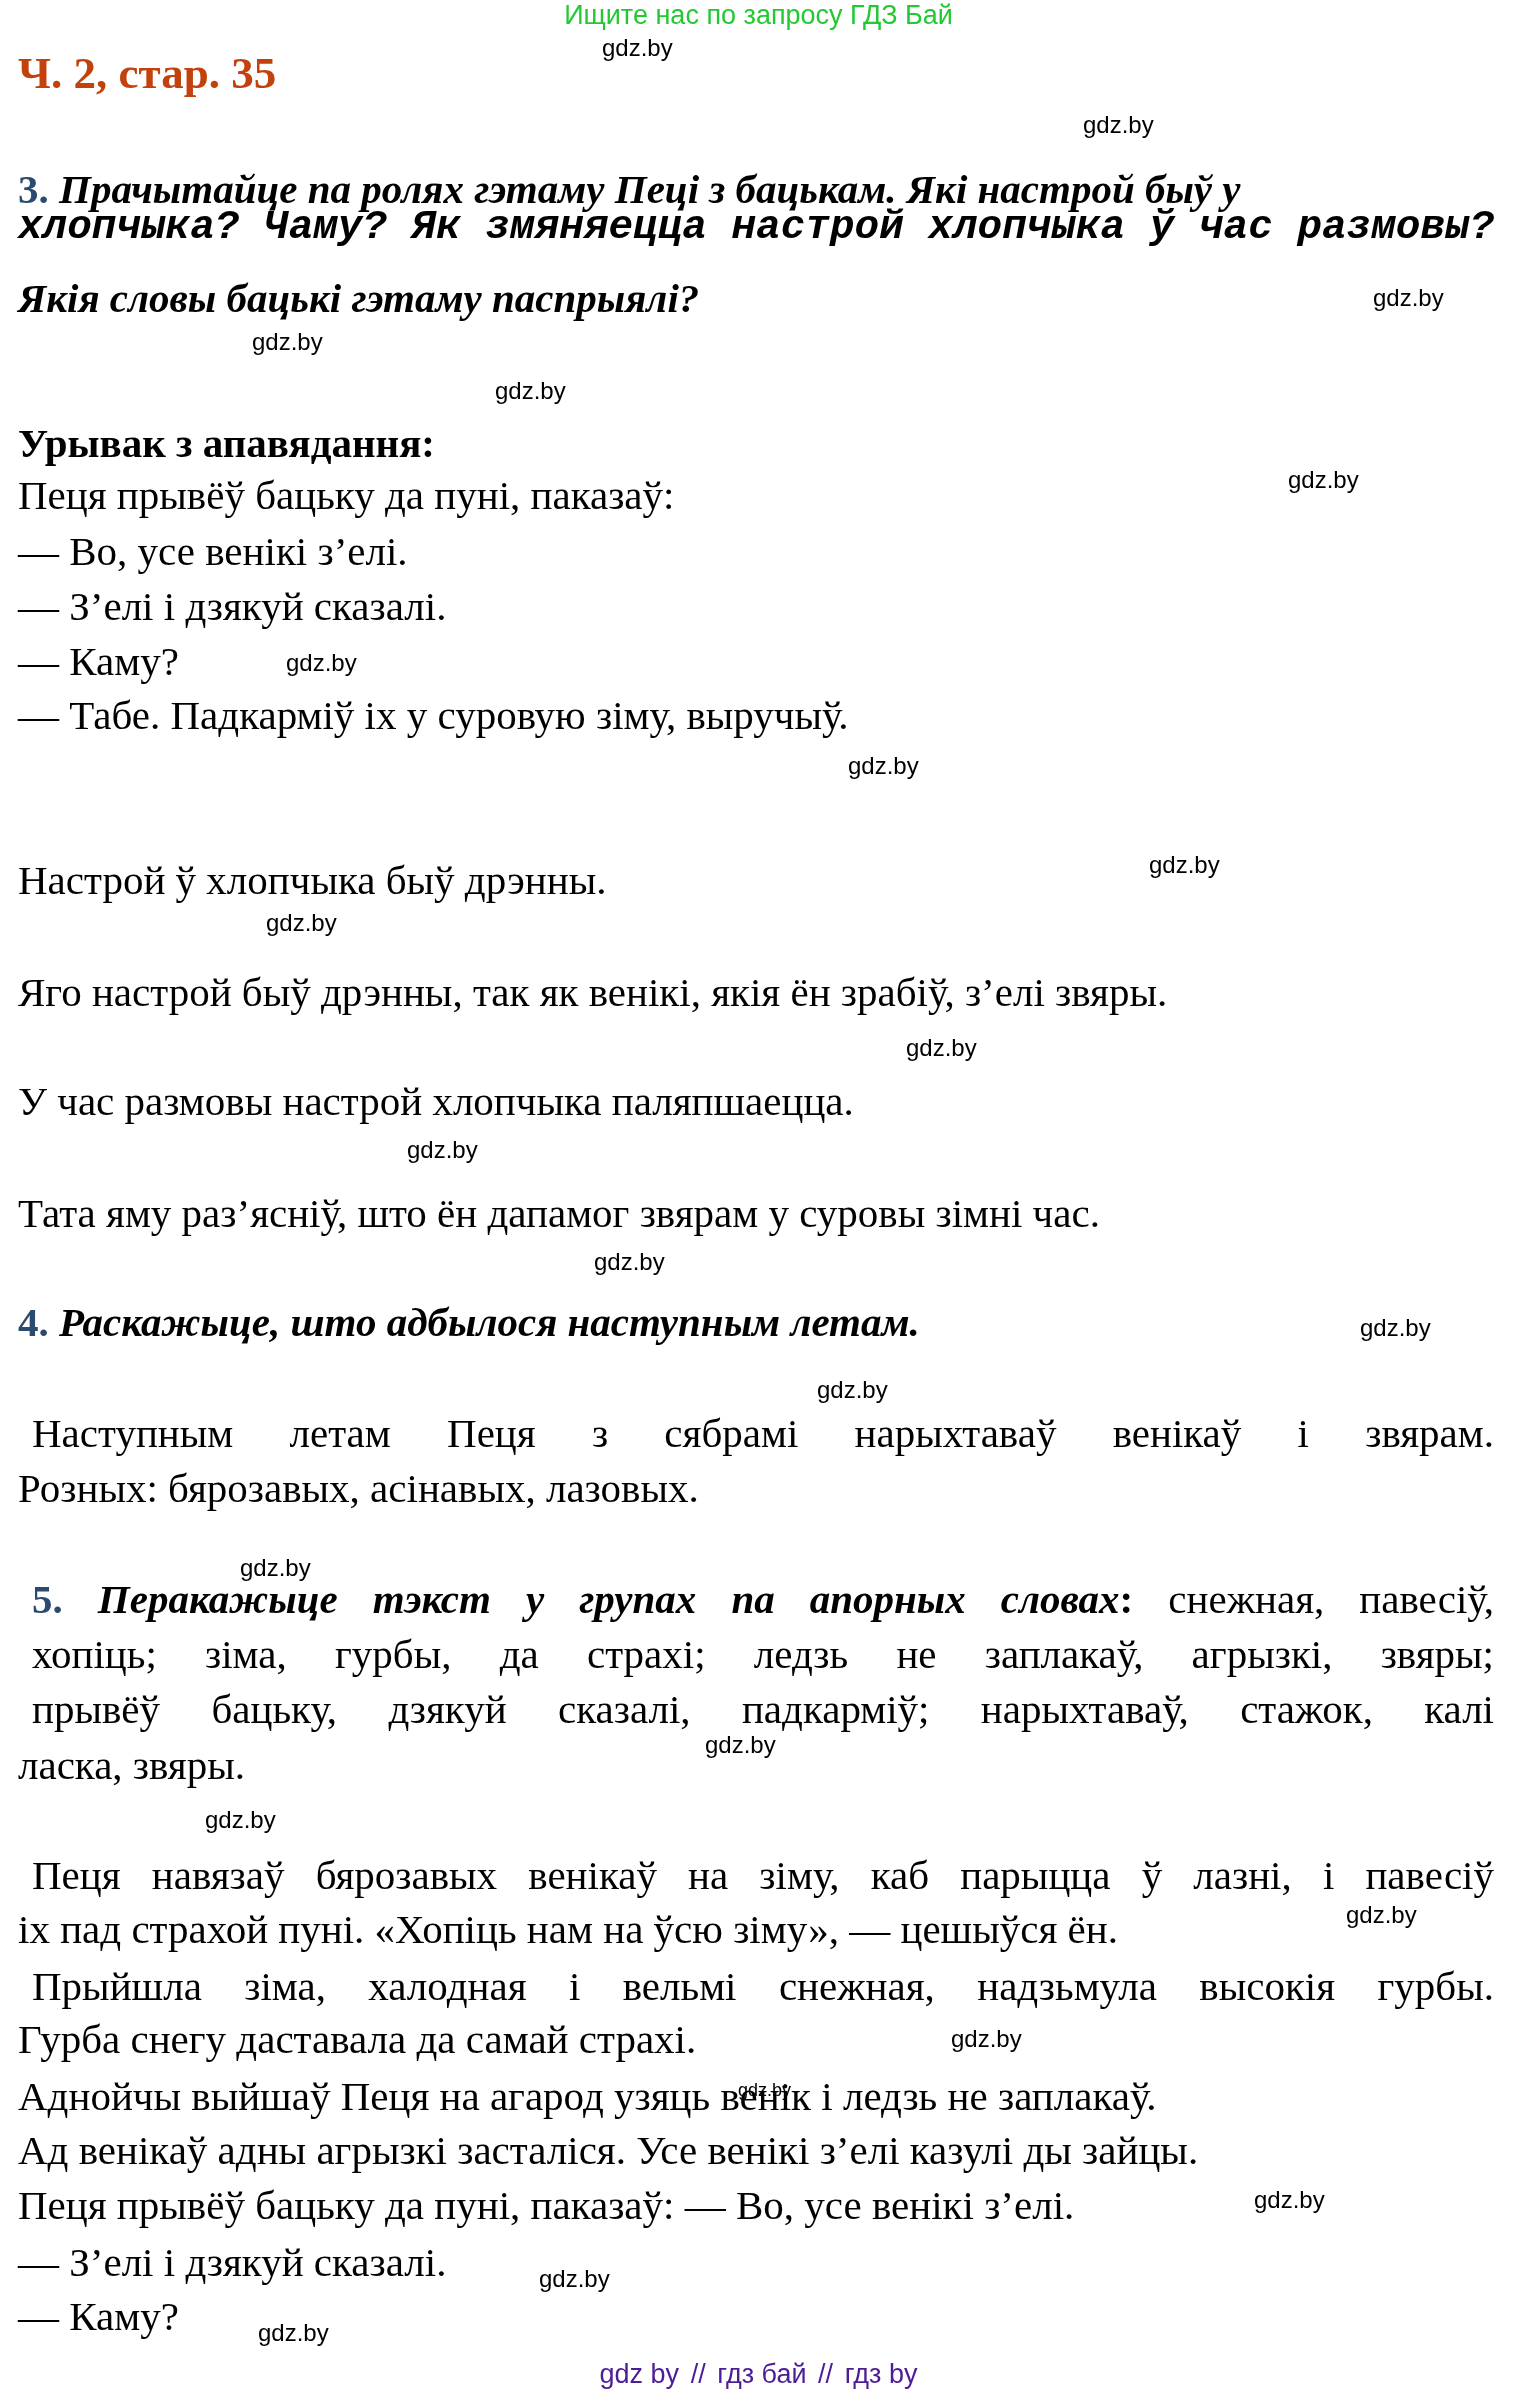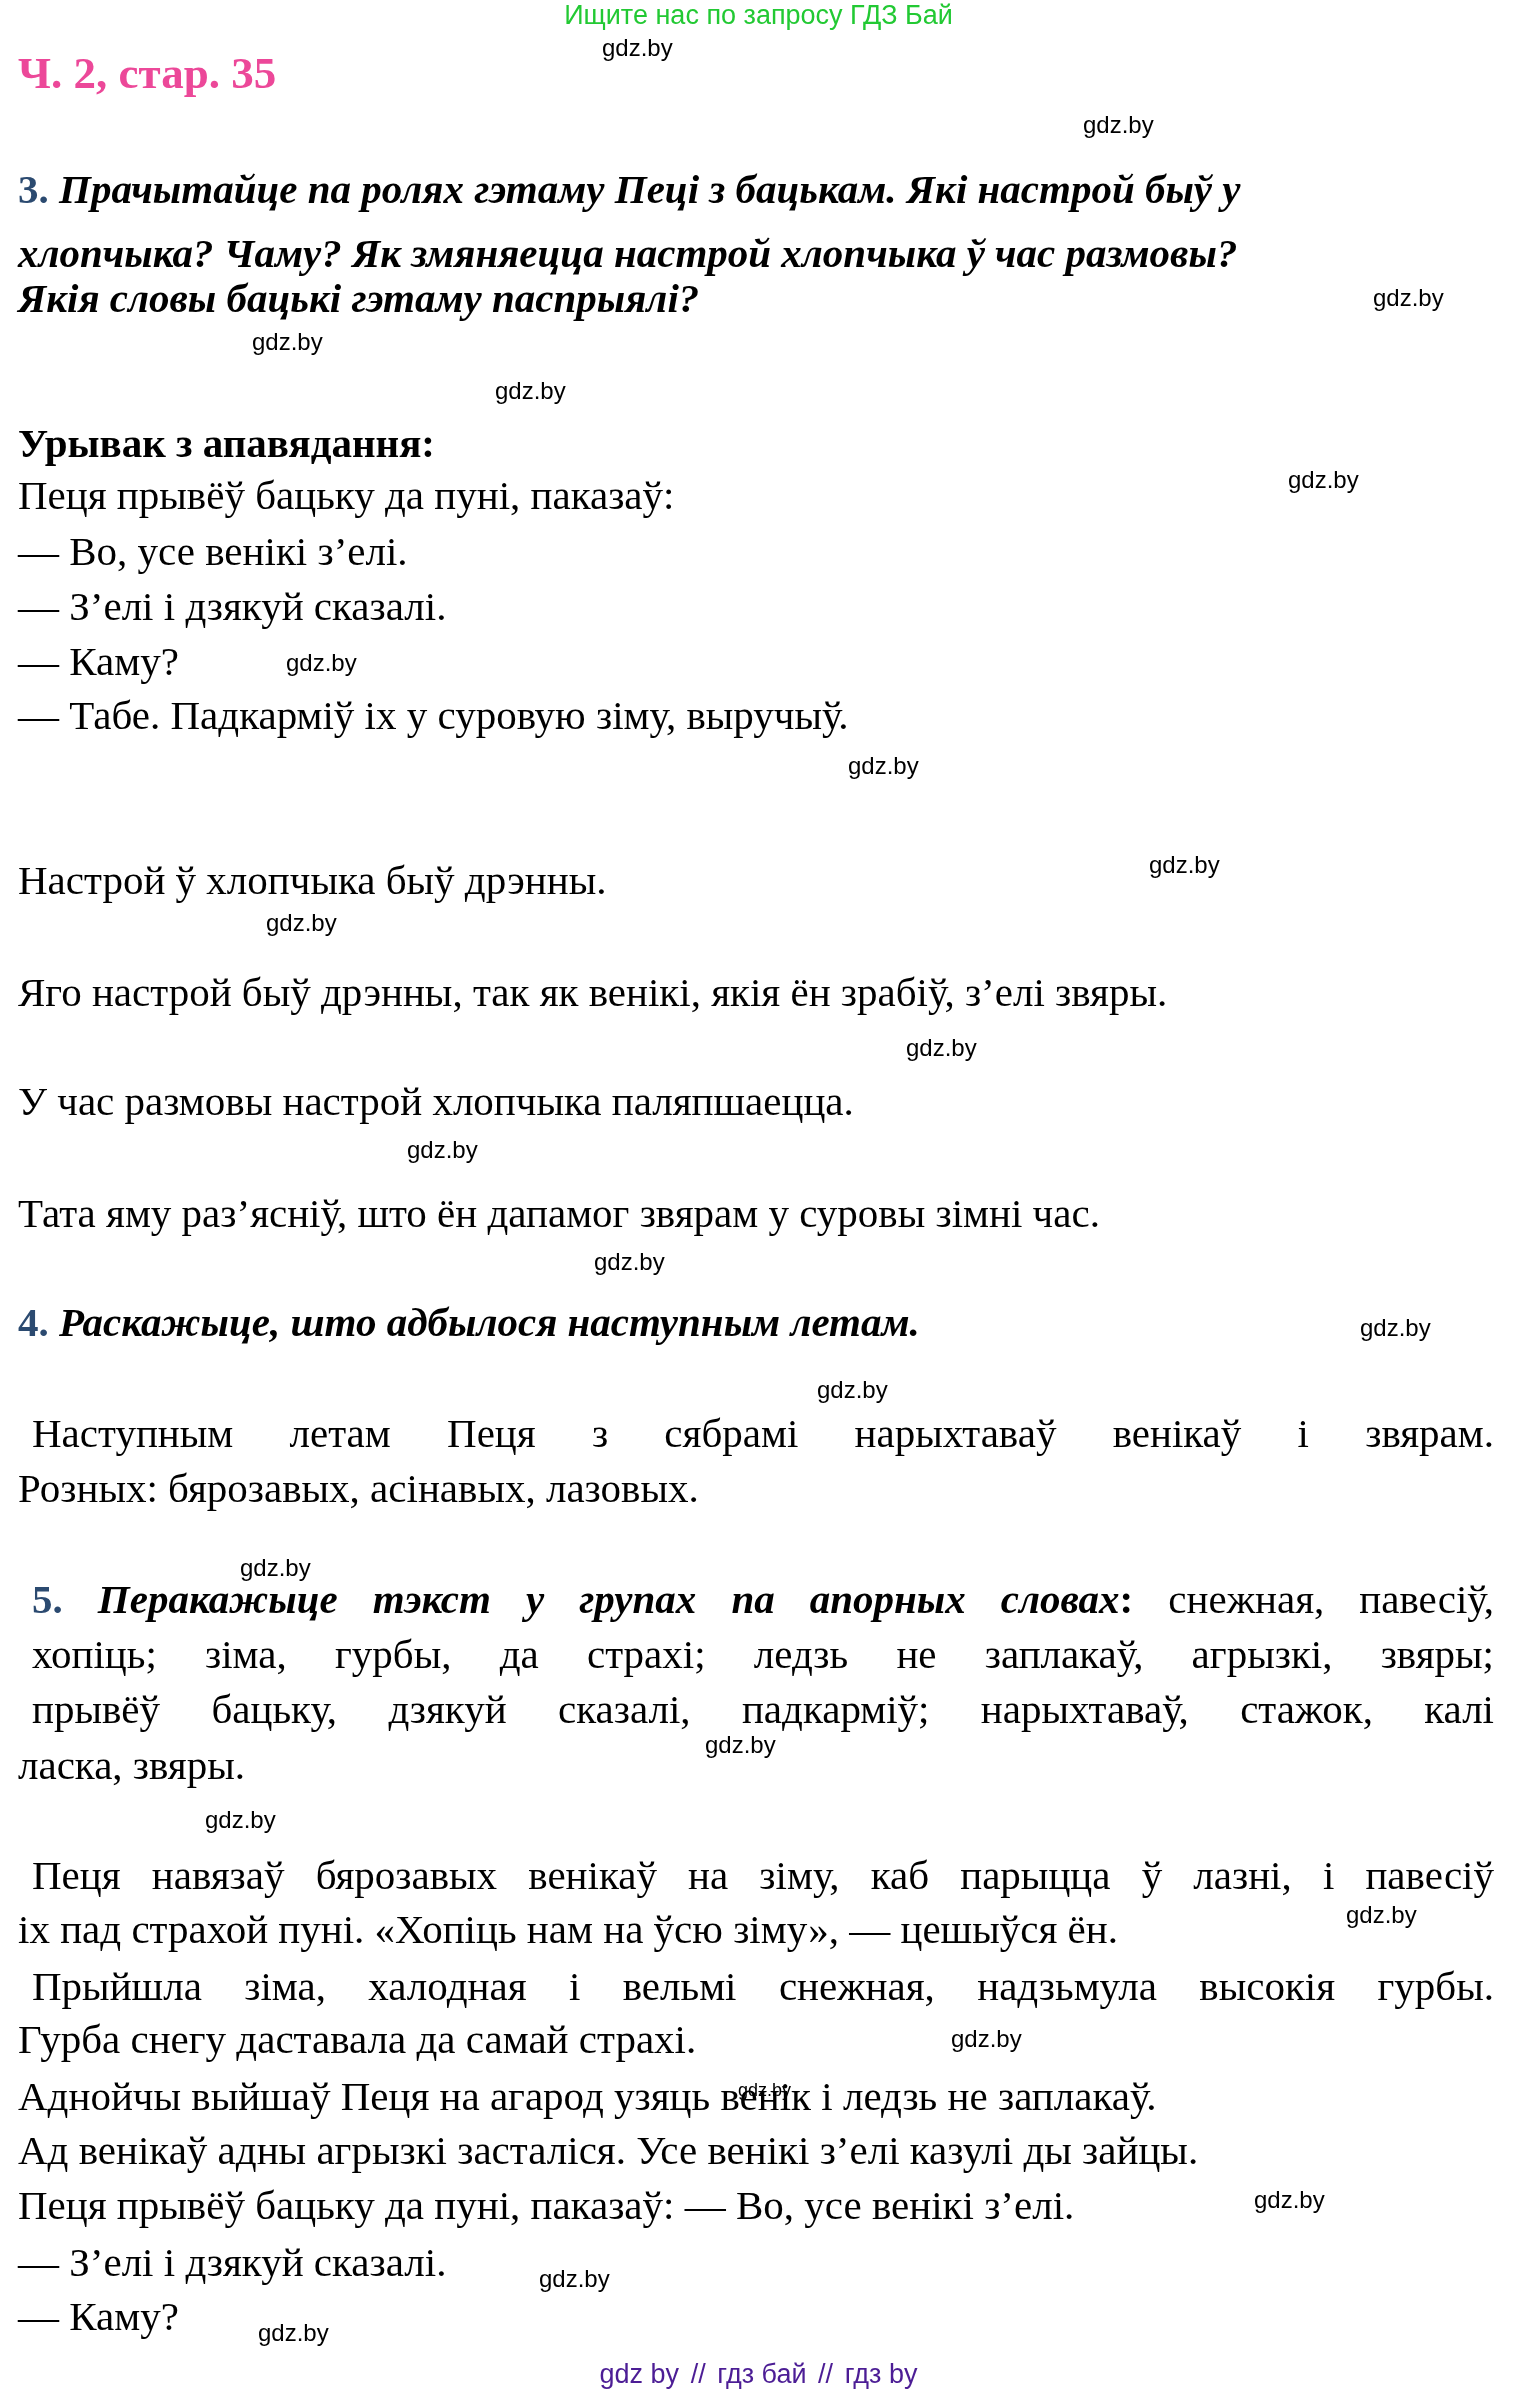--- a/index.html
+++ b/index.html
@@ -17,27 +17,27 @@
   .wm { font-family: "Liberation Sans", "DejaVu Sans", sans-serif; font-size: 24px; line-height: 26.5px; color: #000; }
   .footer { left: 0; width: 1517px; text-align: center; top: 2358px; font-family: "Liberation Sans", "DejaVu Sans", sans-serif;
             font-size: 27px; line-height: 33px; }
   .footer .sep { padding: 0 11.6px; }
 </style>
 </head>
 <body>
 
 <div class="abs promo" style="color:#22c933">Ищите нас по запросу ГДЗ Бай</div>
 
-<div class="abs page-title" style="color:#ec4899">Ч. 2, стар. 35</div>
+<div class="abs page-title" style="color:#c2410c">Ч. 2, стар. 35</div>
 
 <div class="abs line task" style="top:164px;">
   <span class="num" style="color:#2b4a70">3.</span>
   <span>Прачытайце па ролях гэтаму Пеці з бацькам. Якi настрой быў у</span>
 </div>
-<div class="abs line task" style="top:228px;">хлопчыка? Чаму? Як змяняецца настрой хлопчыка ў час размовы?</div>
+<div class="abs line task" style="top:202px;font-family:Liberation Mono, monospace;">хлопчыка? Чаму? Як змяняецца настрой хлопчыка ў час размовы?</div>
 <div class="abs line task" style="top:273px;">Якія словы бацькі гэтаму паспрыялі?</div>
 
 <div class="abs line subhead" style="top:418px;">Урывак з апавядання:</div>
 <div class="abs line" style="top:470px;">Пеця прывёў бацьку да пуні, паказаў:</div>
 <div class="abs line" style="top:526px;">— Во, усе венікі з’елі.</div>
 <div class="abs line" style="top:581px;">— З’елі і дзякуй сказалі.</div>
 <div class="abs line" style="top:636px;">— Каму?</div>
 <div class="abs line" style="top:690px;">— Табе. Падкарміў іх у суровую зіму, выручыў.</div>
 
 <div class="abs line" style="top:855px;">Настрой ў хлопчыка быў дрэнны.</div>

